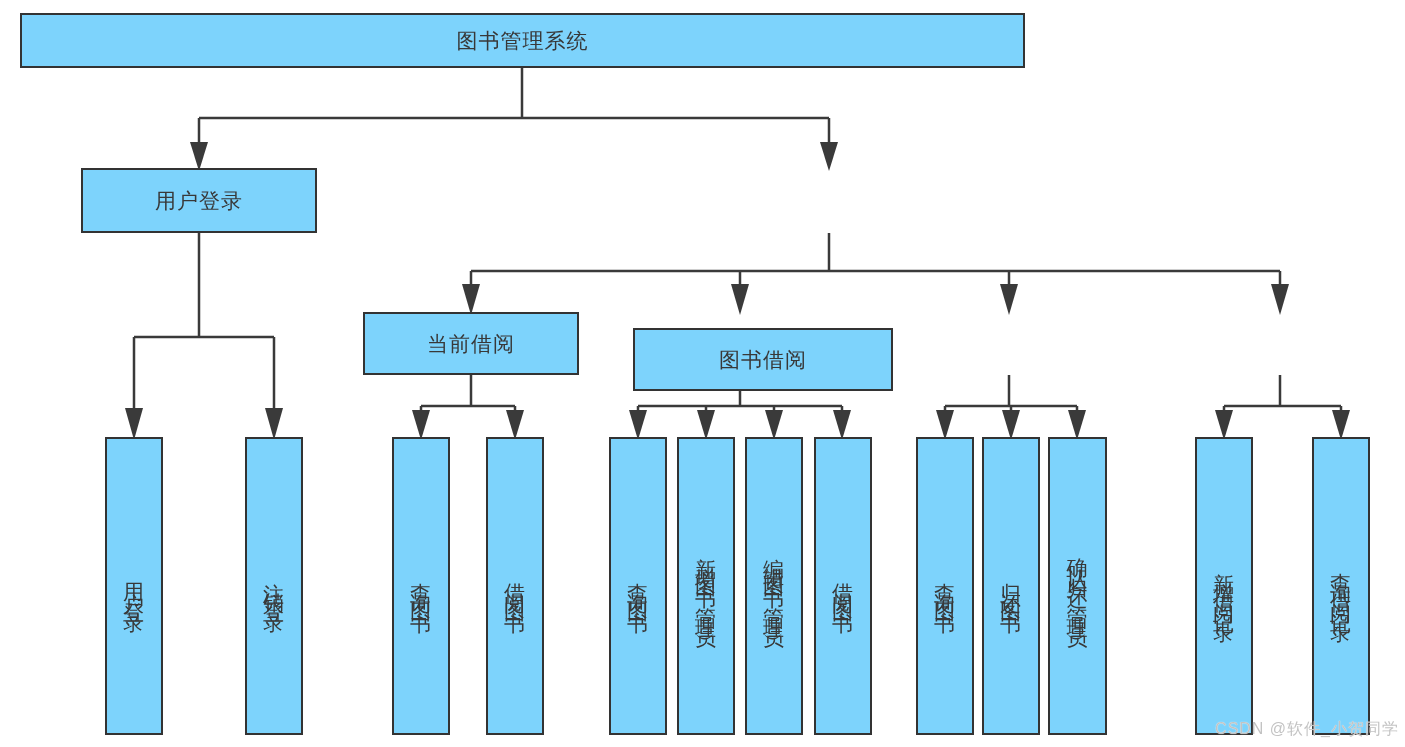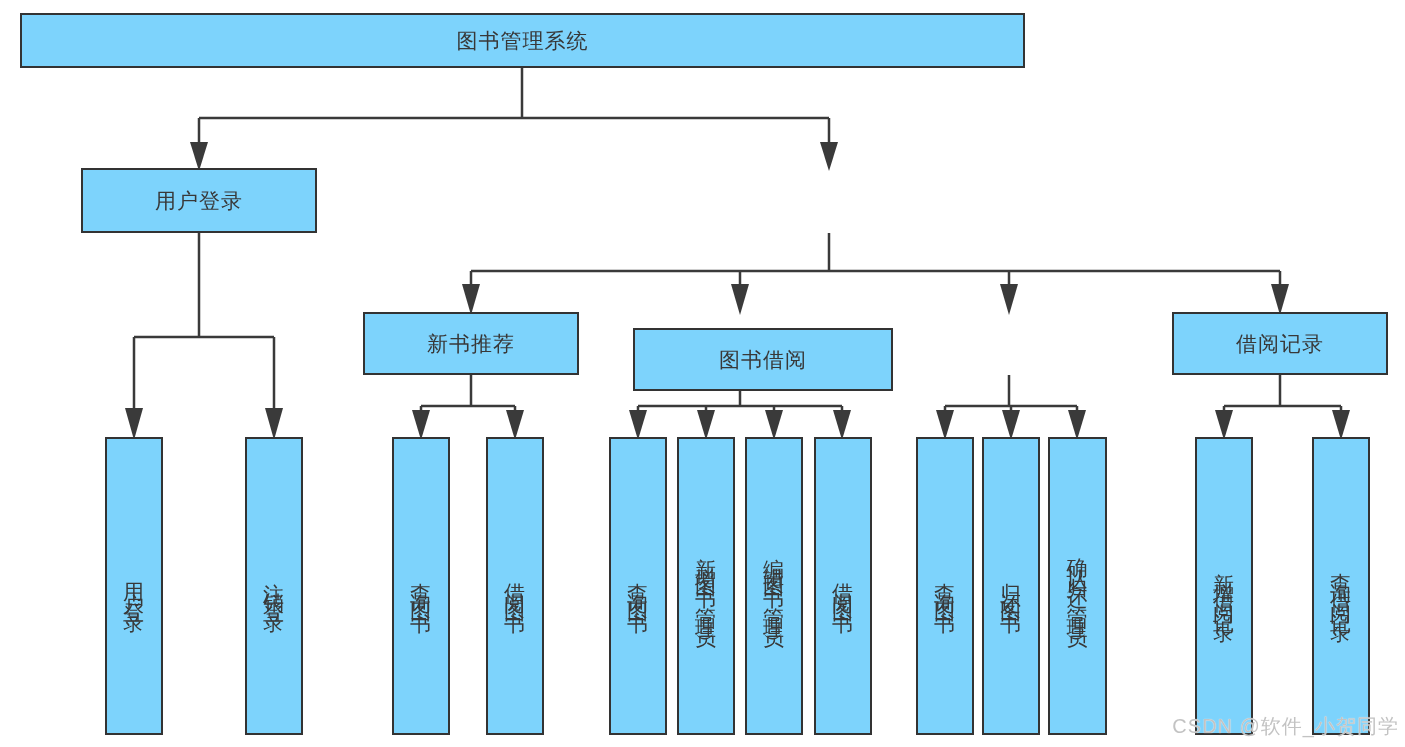--- a/index.html
+++ b/index.html
@@ -33,21 +33,21 @@
     text-orientation:mixed;
     font-size:21px;
     letter-spacing:10px;
     line-height:1;
     white-space:nowrap;
   }
   .watermark{
     position:absolute;
     right:6px;
     bottom:7px;
-    font-size:20px;
+    font-size:16px;
     color:#c3c3c3;
     text-shadow:0 0 1px #ffffff;
     letter-spacing:1px;
     z-index:5;
   }
 </style>
 </head>
 <body>
 
 <div class="canvas">
@@ -94,27 +94,24 @@
 
   <div class="box hbox" style="left:20px;top:13px;width:1005px;height:55px">
     <span>图书管理系统</span>
   </div>
 
   <div class="box hbox" style="left:81px;top:168px;width:236px;height:65px">
     <span>用户登录</span>
   </div>
 
   <div class="box hbox" style="left:363px;top:312px;width:216px;height:63px">
-    <span>新书推荐</span>
+    <span>当前借阅</span>
   </div>
   <div class="box hbox" style="left:633px;top:328px;width:260px;height:63px">
     <span>图书借阅</span>
-  </div>
-  <div class="box hbox" style="left:1172px;top:312px;width:216px;height:63px">
-    <span>借阅记录</span>
   </div>
 
   <div class="box vbox" style="left:105px;top:437px;width:58px;height:298px">
     <span>用户登录</span>
   </div>
   <div class="box vbox" style="left:245px;top:437px;width:58px;height:298px">
     <span>注销登录</span>
   </div>
 
   <div class="box vbox" style="left:392px;top:437px;width:58px;height:298px">

